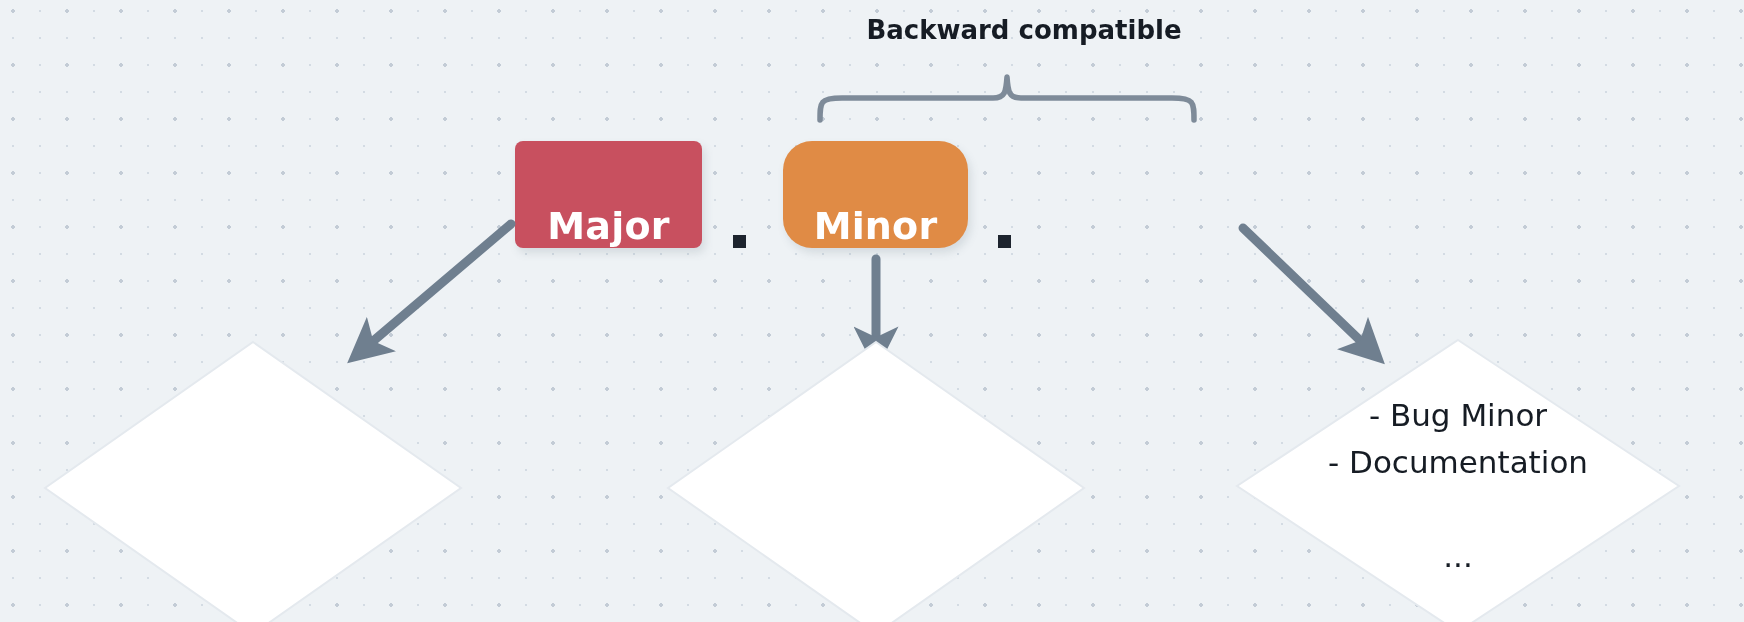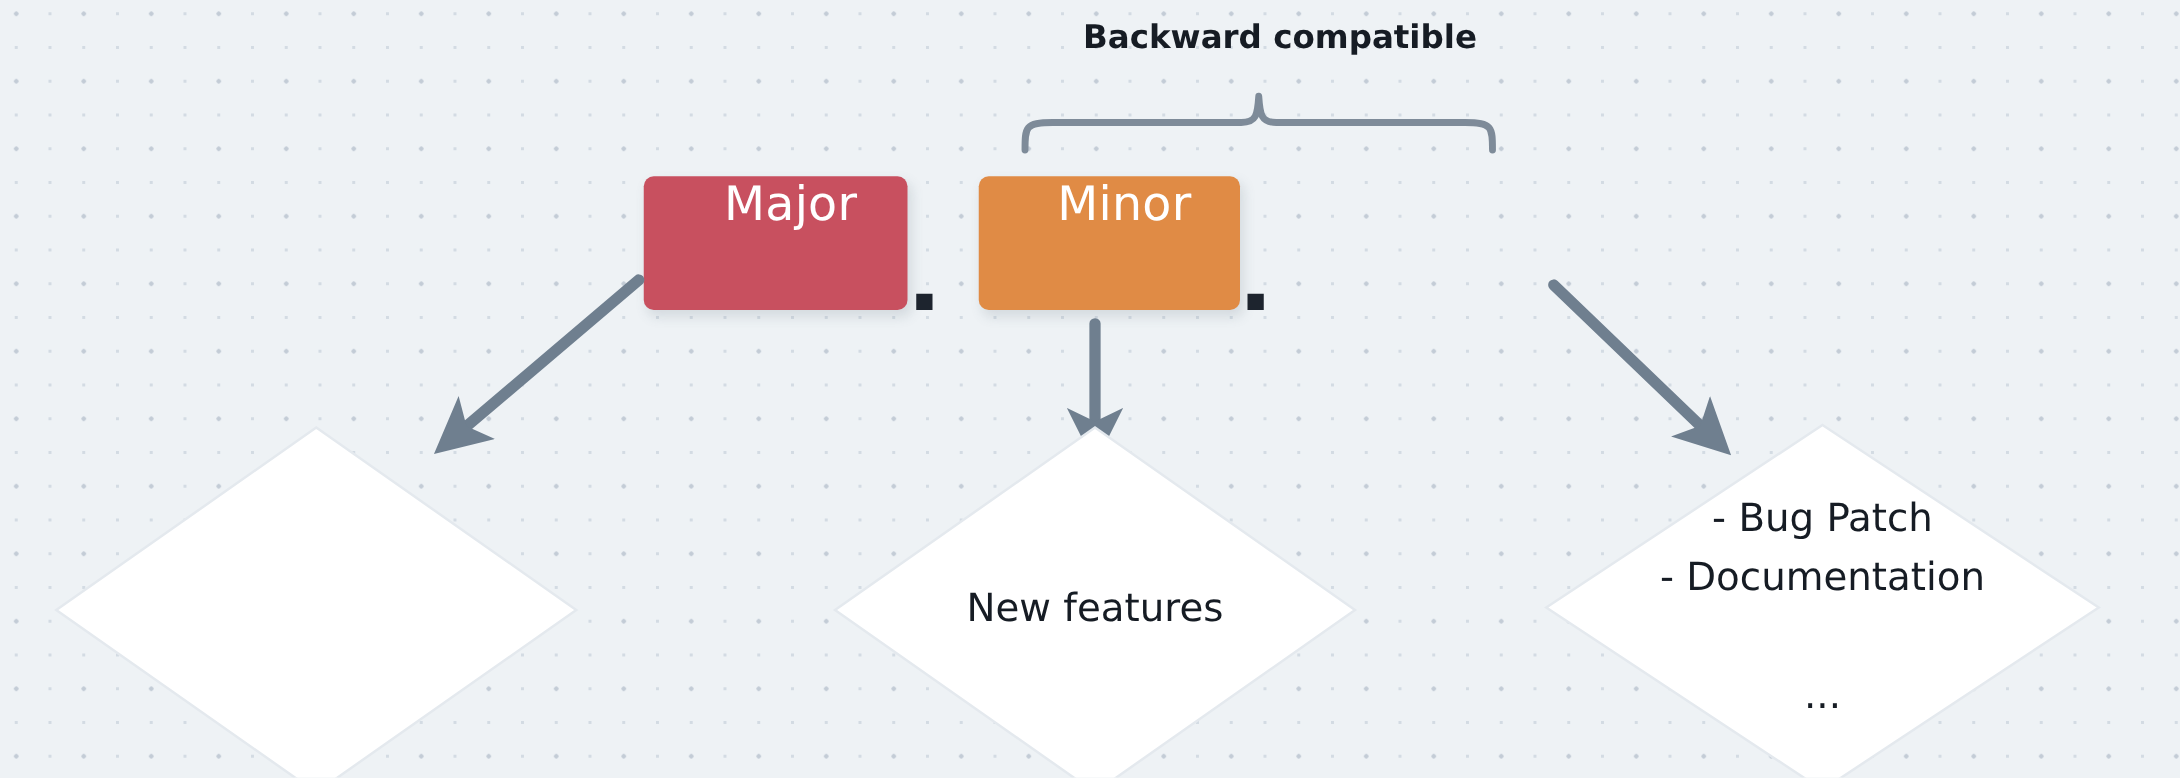--- a/index.html
+++ b/index.html
@@ -24,32 +24,31 @@
     background-size: 54px 54px, 27px 27px;
     background-position: 11px 9px, 11px 9px;
     overflow: hidden;
   }
 
   
   .vbox {
     position: absolute;
     border-radius: 8px;
     display: flex;
-    align-items: flex-start;
+    align-items: flex-end;
     justify-content: center;
     color: #ffffff;
     font-size: 38px;
-    font-weight: 400;
+    font-weight: 700;
     letter-spacing: 0.2px;
     box-shadow: 3px 5px 9px rgba(90,105,120,0.17);
     user-select: none;
-    padding-left: 24px;
   }
   #box-major { left: 515px; top: 141px; width: 187px; height: 107px; background: #c8505f; }
-  #box-minor { left: 783px; top: 141px; width: 185px; height: 107px; background: #e08b45; }
+  #box-minor { left: 783px; top: 141px; width: 185px; height: 107px; background: #e08b45; border-radius: 29px; }
   #box-patch { left: 1047px; top: 141px; width: 186px; height: 107px; background: #4fae9b; }
 
   
   .sep-dot {
     position: absolute;
     width: 13px;
     height: 13px;
     background: #1d242e;
     top: 235px;
   }
@@ -168,26 +167,25 @@
   <div class="diamond-wrap" id="diamond-breaking">
     <svg class="diamond-shape" viewBox="0 0 420 296" preserveAspectRatio="none">
       <polygon points="210,2 418,148 210,294 2,148" fill="#ffffff" stroke="#e4e9ee" stroke-width="2"></polygon>
     </svg>
   </div>
 
   <div class="diamond-wrap" id="diamond-features">
     <svg class="diamond-shape" viewBox="0 0 420 296" preserveAspectRatio="none">
       <polygon points="210,2 418,148 210,294 2,148" fill="#ffffff" stroke="#e4e9ee" stroke-width="2"></polygon>
     </svg>
-    <div class="diamond-text">New features</div>
   </div>
 
   <div class="diamond-wrap" id="diamond-patchnotes">
     <svg class="diamond-shape" viewBox="0 0 446 296" preserveAspectRatio="none">
       <polygon points="223,2 444,148 223,294 2,148" fill="#ffffff" stroke="#e4e9ee" stroke-width="2"></polygon>
     </svg>
-    <div class="diamond-text">- Bug Patch
+    <div class="diamond-text">- Bug Minor
 - Documentation
 
 ...</div>
   </div>
 
 </div>
 
 </body></html>

